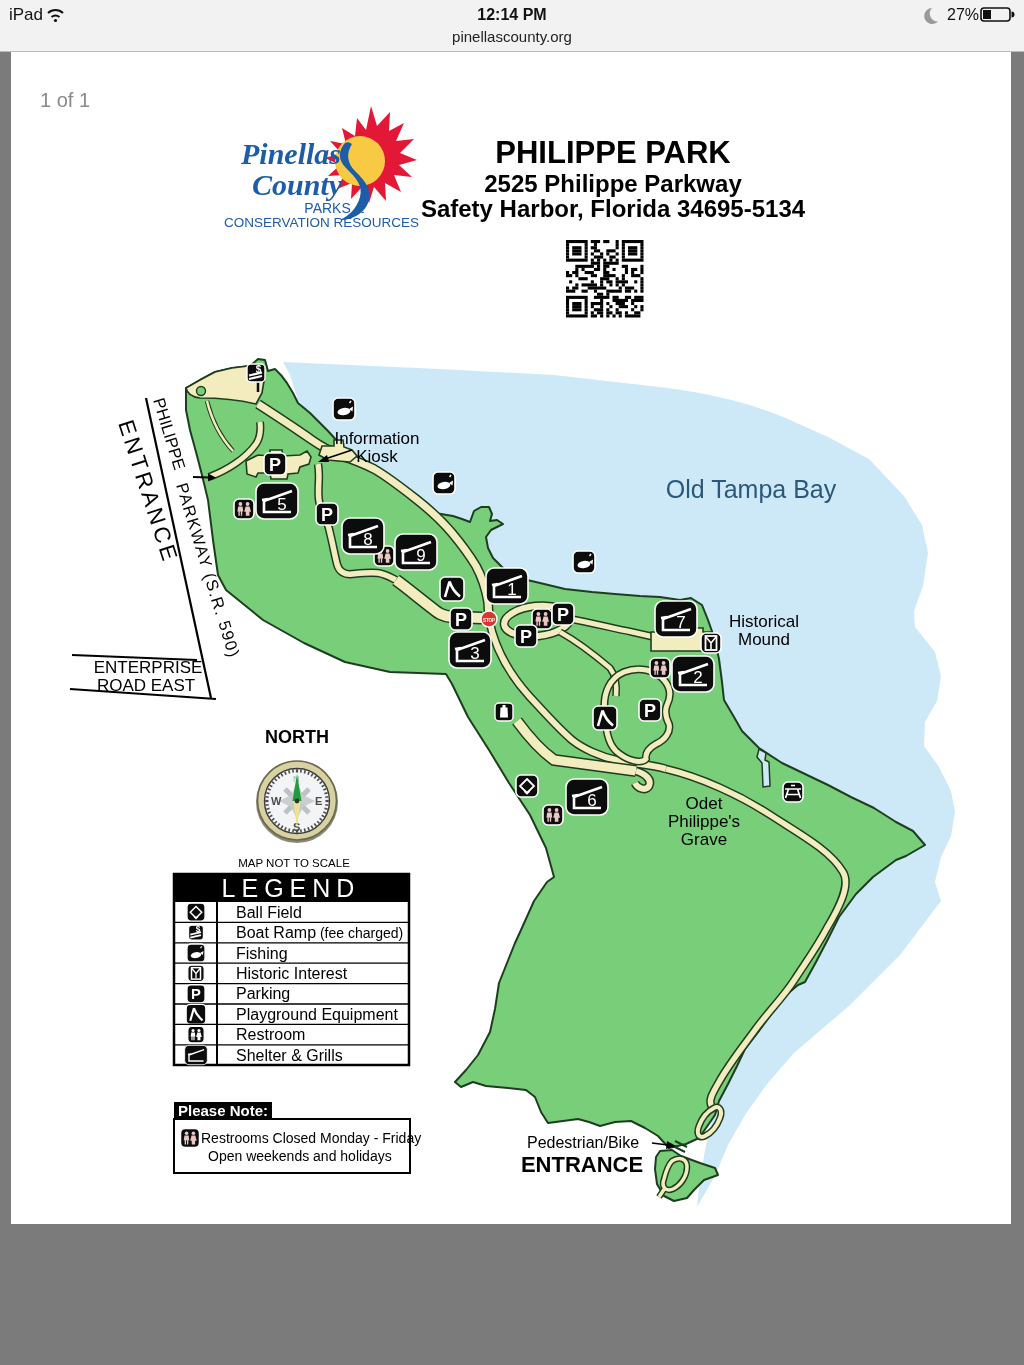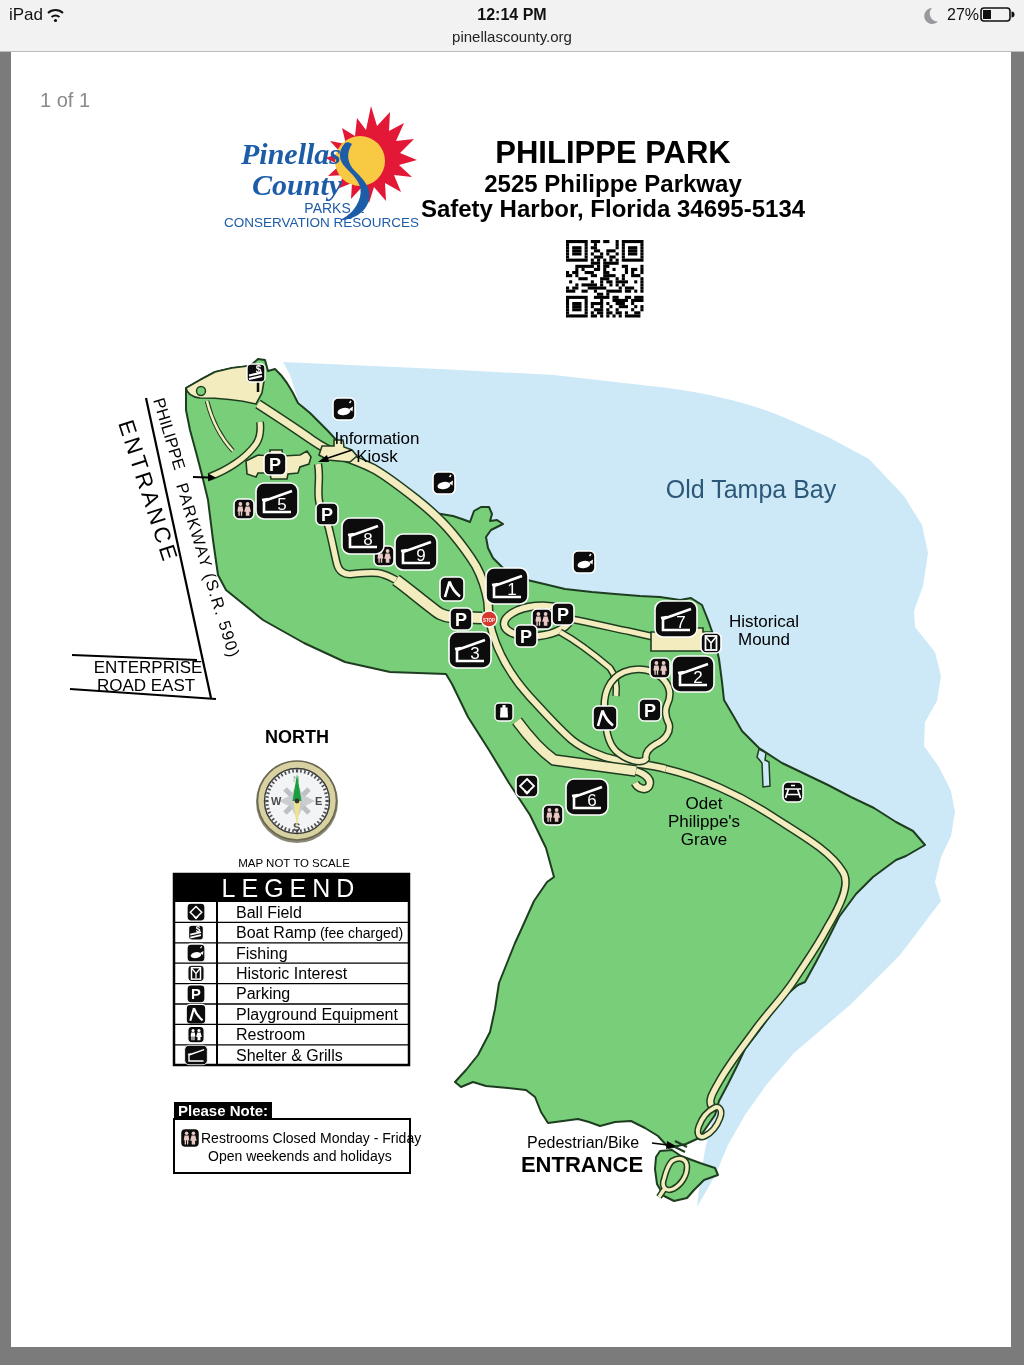--- a/index.html
+++ b/index.html
@@ -1,14 +1,14 @@
 <!DOCTYPE html>
 <html><head><meta charset="utf-8"><title>Philippe Park</title><style>
 html,body{margin:0;padding:0;background:#7b7b7b}
-#root{position:relative;width:1024px;height:1365px;background:#fdba74;font-family:"Liberation Sans",sans-serif;overflow:hidden}
+#root{position:relative;width:1024px;height:1224px;background:#fdba74;font-family:"Liberation Sans",sans-serif;overflow:hidden}
 </style></head>
 <body>
 <div id="root">
 <svg width="1024" height="1365" viewBox="0 0 1024 1365" font-family="Liberation Sans, sans-serif">
 <defs>
 <g id="shelter">
           <rect x="-21" y="-18" width="42" height="36" rx="8" fill="#0c0c0c" stroke="#fff" stroke-width="1.6"></rect>
           <path d="M-13,0 L15,-10" stroke="#fff" stroke-width="2.6" fill="none"></path>
           <path d="M-13,-1 L-13,11 L14,11" stroke="#fff" stroke-width="2.6" fill="none"></path>
           <path d="M-15,-1 L-9,-2" stroke="#fff" stroke-width="2.4"></path>

